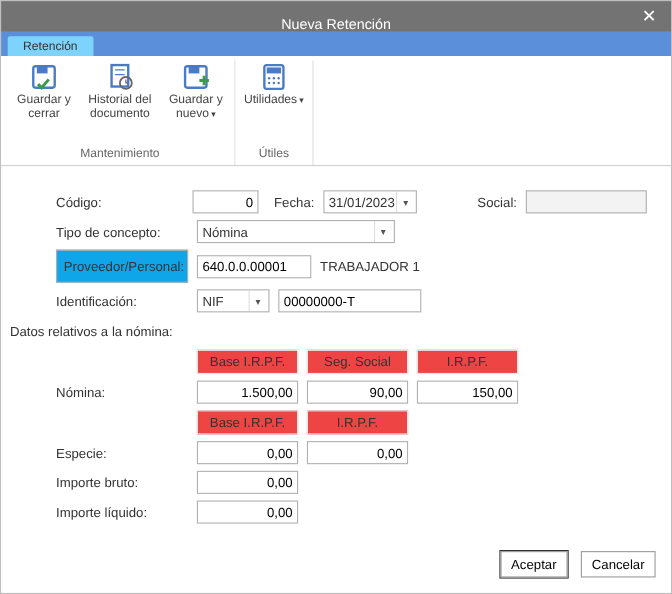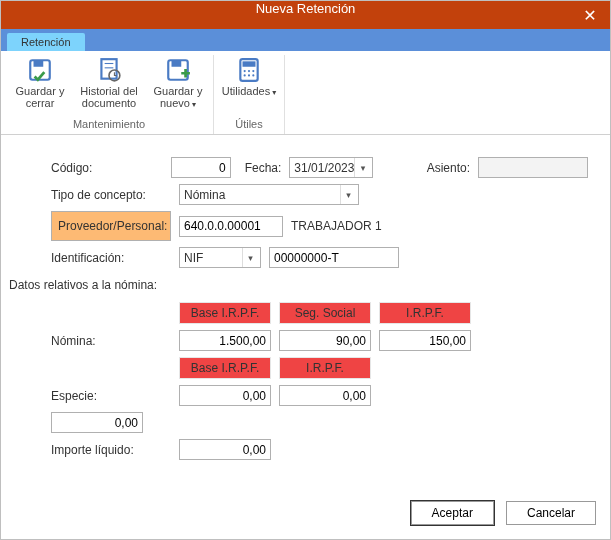--- a/index.html
+++ b/index.html
@@ -1,42 +1,42 @@
 <!DOCTYPE html>
 <html><head>
 <meta charset="utf-8">
 <style>
 * { box-sizing: border-box; font-family: "Segoe UI", Tahoma, sans-serif; }
 body { margin: 0; background: #fff; font-size: 12px; color: #333; }
 .window { width: 611px; height: 540px; border: 1px solid #bfbfbf; display: flex; flex-direction: column; }
-.titlebar { background: #c2410c; color: #fff; height: 28px; display: flex; align-items: flex-start; justify-content: center; position: relative; font-size: 13px; }
+.titlebar { background: #737373; color: #fff; height: 28px; display: flex; align-items: flex-end; justify-content: center; position: relative; font-size: 13px; }
 .titlebar .close { position: absolute; right: 0; top: 0; width: 40px; height: 28px; display: flex; align-items: center; justify-content: center; cursor: pointer; font-size: 16px; }
 .tabstrip { background: #5b8fd9; height: 22px; display: flex; align-items: flex-end; padding-left: 6px; }
 .tab { background: #7dd3fc; padding: 3px 14px; font-size: 11px; color: #333; border-top-left-radius: 2px; border-top-right-radius: 2px; margin-top: 22px; }
-.ribbon { background: #fff; border-bottom: 1px solid #d0d0d0; display: flex; padding: 4px 0 0 4px; height: 84px; }
+.ribbon { background: #fff; border-bottom: 1px solid #d0d0d0; display: flex; padding: 4px 0 0 4px; height: 100px; }
 .rgroup { display: flex; flex-direction: column; align-items: center; border-right: 1px solid #e0e0e0; padding: 0 6px; }
 .rgroup-items { display: flex; gap: 6px; flex: 1; }
 .ritem { display: flex; flex-direction: column; align-items: center; justify-content: flex-start; width: 58px; cursor: pointer; padding-top: 2px; text-align: center; font-size: 11px; color: #444; line-height: 1.1; }
 .ritem-wide { width: 68px; }
 .ritem svg { width: 26px; height: 26px; margin-bottom: 2px; }
 .rgroup-label { font-size: 11px; color: #666; padding: 2px 0 4px 0; }
 .drop { font-size: 8px; margin-left: 2px; }
 .body { flex: 1; padding: 22px 22px 0 22px; color: #333; }
 .row { display: flex; align-items: center; margin-bottom: 6px; gap: 8px; margin-left: 28px; }
 .lbl { width: 120px; }
-.btnlbl { border: 1px solid #b0b0b0; padding: 7px 6px; cursor: pointer; background: #fdba74; }
+.btnlbl { border: 1px solid #b0b0b0; padding: 7px 6px; cursor: pointer; background: #0ea5e9; }
 input.txt, .combo { border: 1px solid #b0b0b0; height: 21px; padding: 0 4px; font-size: 12px; background: #fff; }
 .combo { display: flex; align-items: center; justify-content: space-between; padding-right: 2px; }
 .combo-btn { width: 16px; text-align: center; font-size: 9px; color: #555; cursor: pointer; border-left: 1px solid #ddd; height: 100%; display: flex; align-items: center; justify-content: center; }
 .ralign { text-align: right; }
 .section-lbl { margin: 10px 0 10px -14px; }
 .colh { width: 92px; text-align: center; background: #ef4444; border: 1px solid #e6e6e6; padding: 3px 0; font-size: 12px; }
 .colv { width: 92px; }
 .footer { border-top: 0; padding: 10px 14px 14px 0; display: flex; justify-content: flex-end; gap: 12px; }
-.btn { border: 1px solid #999; background: #fff; padding: 4px 20px; font-size: 12px; cursor: pointer; }
+.btn { border: 1px solid #999; background: #fff; padding: 4px 9px; font-size: 12px; cursor: pointer; }
 .btn.primary { box-shadow: 0 0 0 1px #333; }
 </style>
 </head>
 <body>
 
 <div class="window">
 
   <div class="titlebar">
     <span>Nueva Retención</span>
     <div class="close">
@@ -104,41 +104,41 @@
 
     <div class="row">
       <span class="lbl">Código:</span>
       <input class="txt ralign" style="width: 60px;" value="0">
       <span style="margin-left:6px">Fecha:</span>
       <div class="combo" style="width:88px">
         <span>31/01/2023</span>
         <span class="combo-btn">▾</span>
       </div>
       <span style="width:40px"></span>
-      <span>Asiento:</span>
+      <span>Social:</span>
       <input class="txt" style="width: 110px; background: rgb(243, 243, 243);" readonly="" value="">
     </div>
 
     <div class="row">
       <span class="lbl">Tipo de concepto:</span>
       <div class="combo" style="width:180px">
         <span>Nómina</span>
         <span class="combo-btn">▾</span>
       </div>
     </div>
 
     <div class="row">
       <span class="btnlbl" style="width:120px">Proveedor/Personal:</span>
       <input class="txt" style="width: 104px;" value="640.0.0.00001">
       <span>TRABAJADOR 1</span>
     </div>
 
     <div class="row">
       <span class="lbl">Identificación:</span>
-      <div class="combo" style="width:82px">
+      <div class="combo" style="width:66px">
         <span>NIF</span>
         <span class="combo-btn">▾</span>
       </div>
       <input class="txt" style="width: 130px;" value="00000000-T">
     </div>
 
     <div class="section-lbl">Datos relativos a la nómina:</div>
 
     <div class="row">
       <span class="lbl"></span>
@@ -157,20 +157,21 @@
       <span class="lbl"></span>
       <div class="colh">Base I.R.P.F.</div>
       <div class="colh">I.R.P.F.</div>
     </div>
     <div class="row">
       <span class="lbl">Especie:</span>
       <input class="txt ralign colv" value="0,00" style="">
       <input class="txt ralign colv" value="0,00" style="">
     </div>
     <div class="row">
+      <span class="lbl">Importe bruto:</span>
       <input class="txt ralign colv" value="0,00" style="">
     </div>
     <div class="row">
       <span class="lbl">Importe líquido:</span>
       <input class="txt ralign colv" value="0,00" style="">
     </div>
 
   </div>
 
   <div class="footer">

